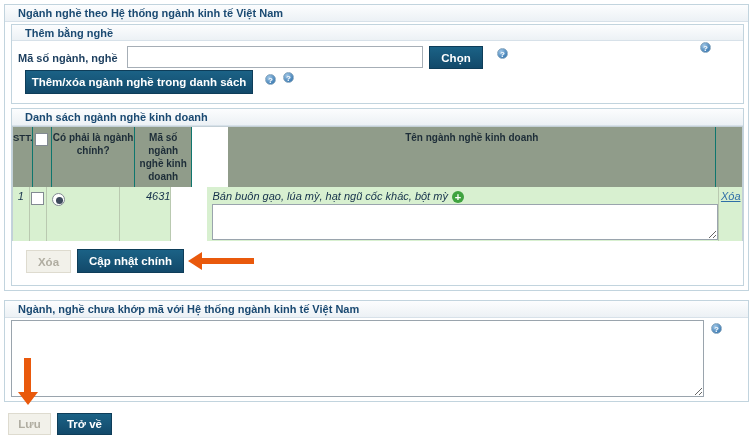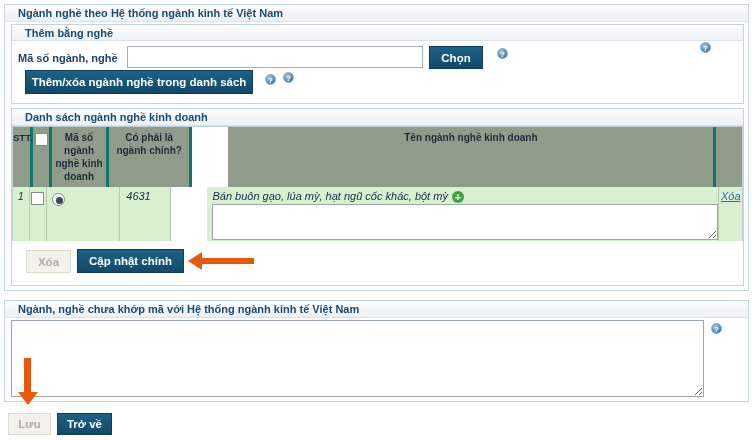--- a/index.html
+++ b/index.html
@@ -21,27 +21,27 @@
           border: 1px solid #89a8c0; cursor: pointer; }
 
   .field-label { position: absolute; font-weight: bold; color: #1c3e5e; white-space: nowrap; }
   .text-input { position: absolute; border: 1px solid #a6aeb6; background: #fff; font-size: 11px; padding: 0 4px;
                 font-family: "Liberation Sans", sans-serif; }
 
   
   .tbl { position: absolute; left: 0; top: 17px; width: 731px; border: 1px solid #c3cfd6; border-bottom: none; }
   .tr { display: flex; }
   .th { background: #909c8a; color: #1d2d38; font-weight: bold; font-size: 10px; text-align: center;
-        padding-top: 4px; border-right: 3px solid #0f766e; height: 60px; line-height: 13px; }
+        padding-top: 4px; border-right: 1px solid #0f766e; height: 60px; line-height: 13px; }
   .td { background: #d8f0d0; font-style: italic; color: #14304a; border-right: 1px solid #b9c9b0; height: 54px;
         padding-top: 3px; font-size: 11px; }
   .c1 { width: 20px; text-align: center; }
   .c2 { width: 20px; text-align: center; }
   .c3 { width: 88px; }
-  .c4 { width: 60px; padding-left: 6px; text-align: left; }
+  .c4 { width: 60px; padding-left: 6px; text-align: right; }
   .c5 { width: 516px; padding-left: 5px; text-align: left; margin-left: 36px; }
   .c6 { width: 27px; text-align: center; border-right: none; }
 
   .cbx { display: inline-block; width: 13px; height: 13px; background: #fff; border: 1px solid #828a92; vertical-align: middle; margin-top: 2px; }
   .radio { display: inline-block; width: 13px; height: 13px; border-radius: 50%; background: #fff; border: 1px solid #828a92;
            margin: 3px 0 0 5px; position: relative; }
   .radio::after { content: ""; position: absolute; left: 3px; top: 3px; width: 7px; height: 7px; border-radius: 50%; background: #3d4a5c; }
 
   .plus-icon { display: inline-block; width: 12px; height: 12px; border-radius: 50%; background: #3fa33f; color: #fff;
                font-weight: bold; font-size: 11px; line-height: 12px; text-align: center; font-style: normal; vertical-align: middle;
@@ -84,22 +84,22 @@
 
     <div class="panel" style="left:6px; top:103px; width:733px; height:178px;">
       <div class="legend">Danh sách ngành nghề kinh doanh</div>
 
       <div class="tbl">
         <div class="tr">
           <div class="th c1" style="font-size:9.5px;">STT.</div>
           <div class="th c2">
             <span class="cbx"></span>
           </div>
+          <div class="th c3">Có phải là ngành chính?</div>
           <div class="th c4" style="text-align:center; padding-left:0;">Mã số ngành nghề kinh doanh</div>
-          <div class="th c3">Có phải là ngành chính?</div>
           <div class="th c5" style="text-align:center; padding-left:0;">Tên ngành nghề kinh doanh</div>
           <div class="th c6"></div>
         </div>
         <div class="tr">
           <div class="td c1">1</div>
           <div class="td c2">
             <span class="cbx"></span>
           </div>
           <div class="td c3">
             <span class="radio"></span>

